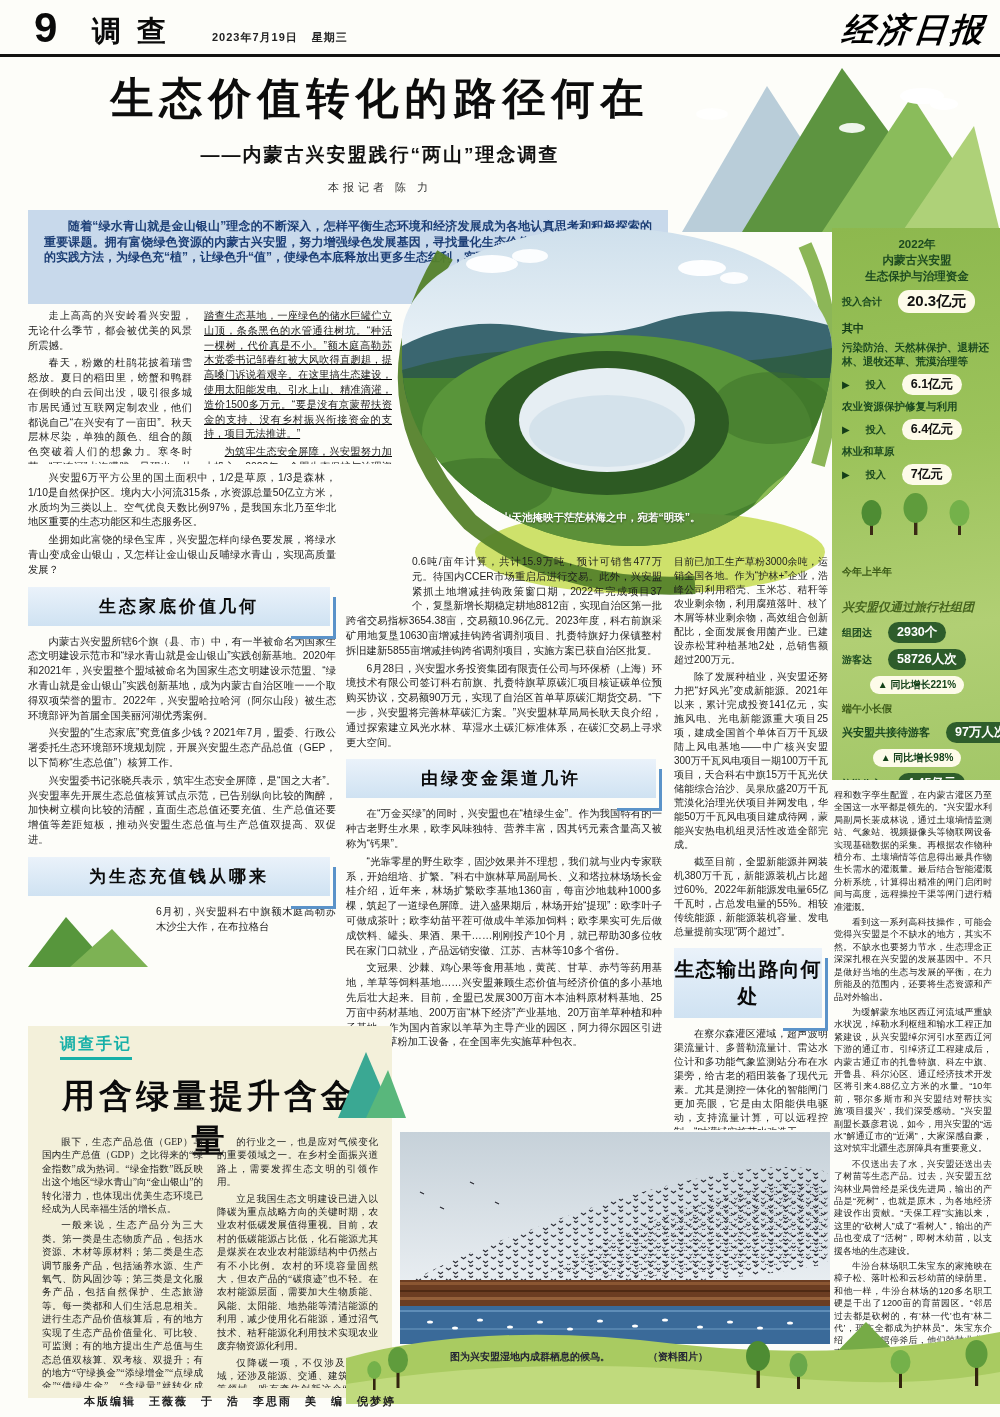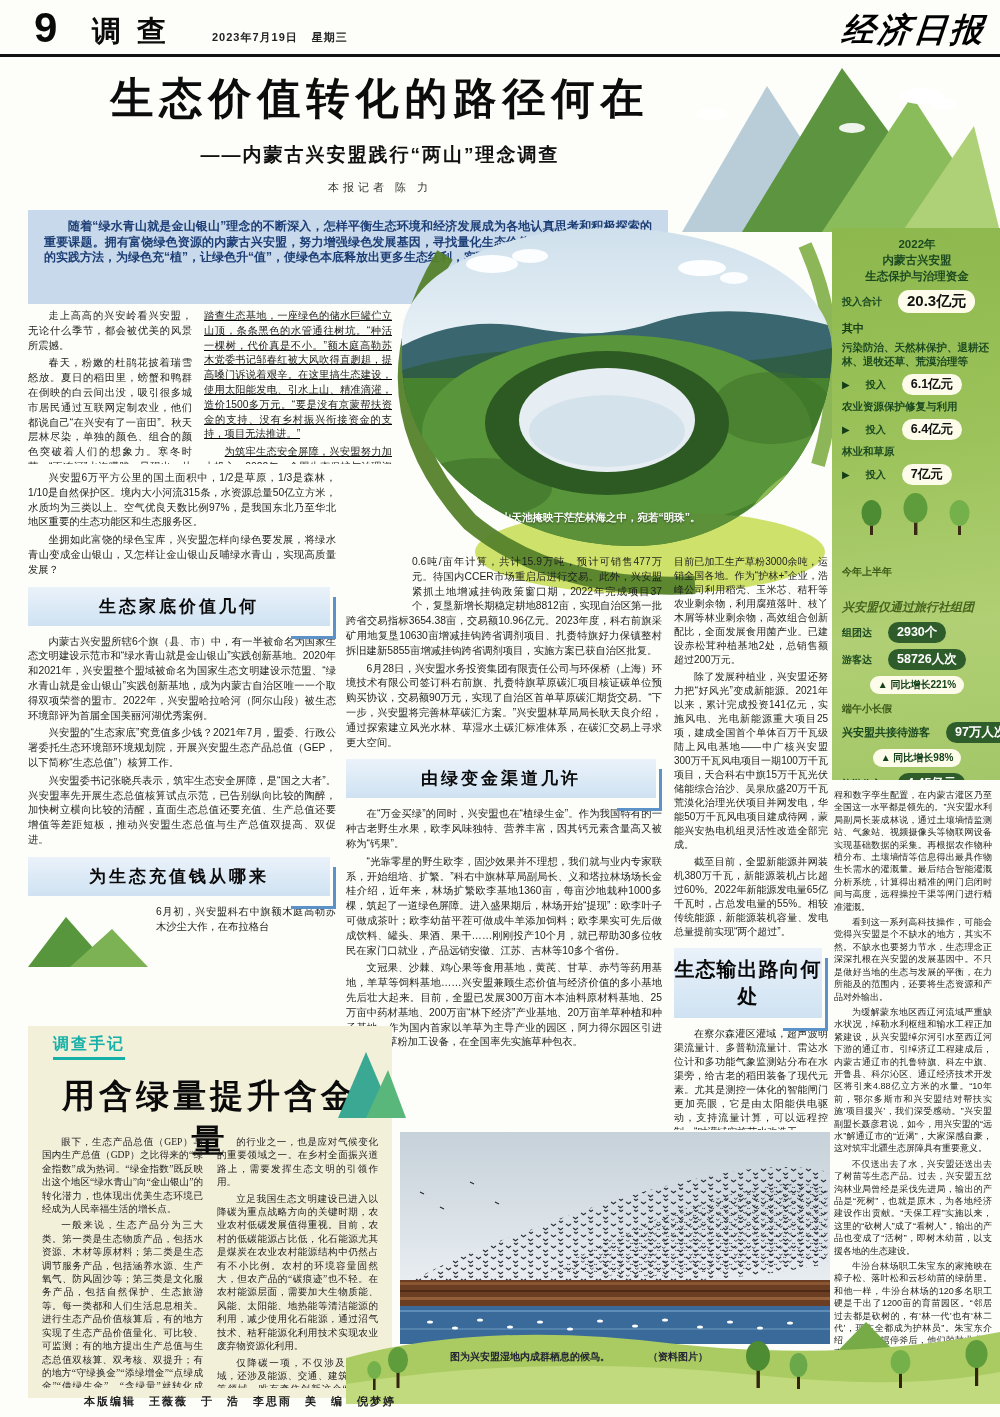--- a/index.html
+++ b/index.html
@@ -66,21 +66,21 @@
   .c-far p { font-size:9px; line-height:12.4px; }
 
   .sec-head { position:relative; margin:9px 6px 9px 0; background:linear-gradient(#eaf2fa,#cfe2f2); text-align:center; font-size:17px; font-weight:bold; letter-spacing:3px; color:#0a0a0a; padding:8px 0; }
   .sec-head::after { content:""; position:absolute; right:-6px; top:10px; width:42px; height:100%; border-right:3px solid #5b93c9; border-bottom:3px solid #5b93c9; }
   .sec-head.slim { font-size:20px; letter-spacing:1px; }
 
   .hillsvg { float:left; margin:4px 8px 0 0; }
   .wrapblock { float:left; width:66px; height:48px; }
 
   
-  .notes { position:absolute; left:28px; top:1026px; width:364px; height:372px; background:#f3f0da; padding:8px 25px; overflow:hidden; }
+  .notes { position:absolute; left:28px; top:1026px; width:364px; height:372px; background:#f3f0da; padding:8px 32px; overflow:hidden; }
   .notes-label { display:inline-block; font-size:16px; font-weight:bold; color:#17b0a8; border-bottom:3px solid #17b0a8; padding-bottom:2px; letter-spacing:2px; }
   .notes-title { margin-top:14px; text-align:center; font-size:33px; font-weight:bold; letter-spacing:4px; color:#0b0b0b; }
   .notes-cols { position:absolute; left:14px; right:14px; top:106px; bottom:10px; display:flex; gap:14px; overflow:hidden; }
   .ncol { width:50%; overflow:hidden; }
   .ncol p { font-family:"Liberation Serif",serif; font-size:9.6px; line-height:13.4px; color:#222; text-align:justify; text-indent:2em; margin-top:3px; }
   .notes-deco { position:absolute; left:336px; top:1022px; width:70px; height:96px; }
 
   
   .bird { position:absolute; left:400px; top:1132px; width:430px; height:212px; overflow:hidden; }
   .grass { position:absolute; left:346px; top:1292px; width:654px; height:112px; }

